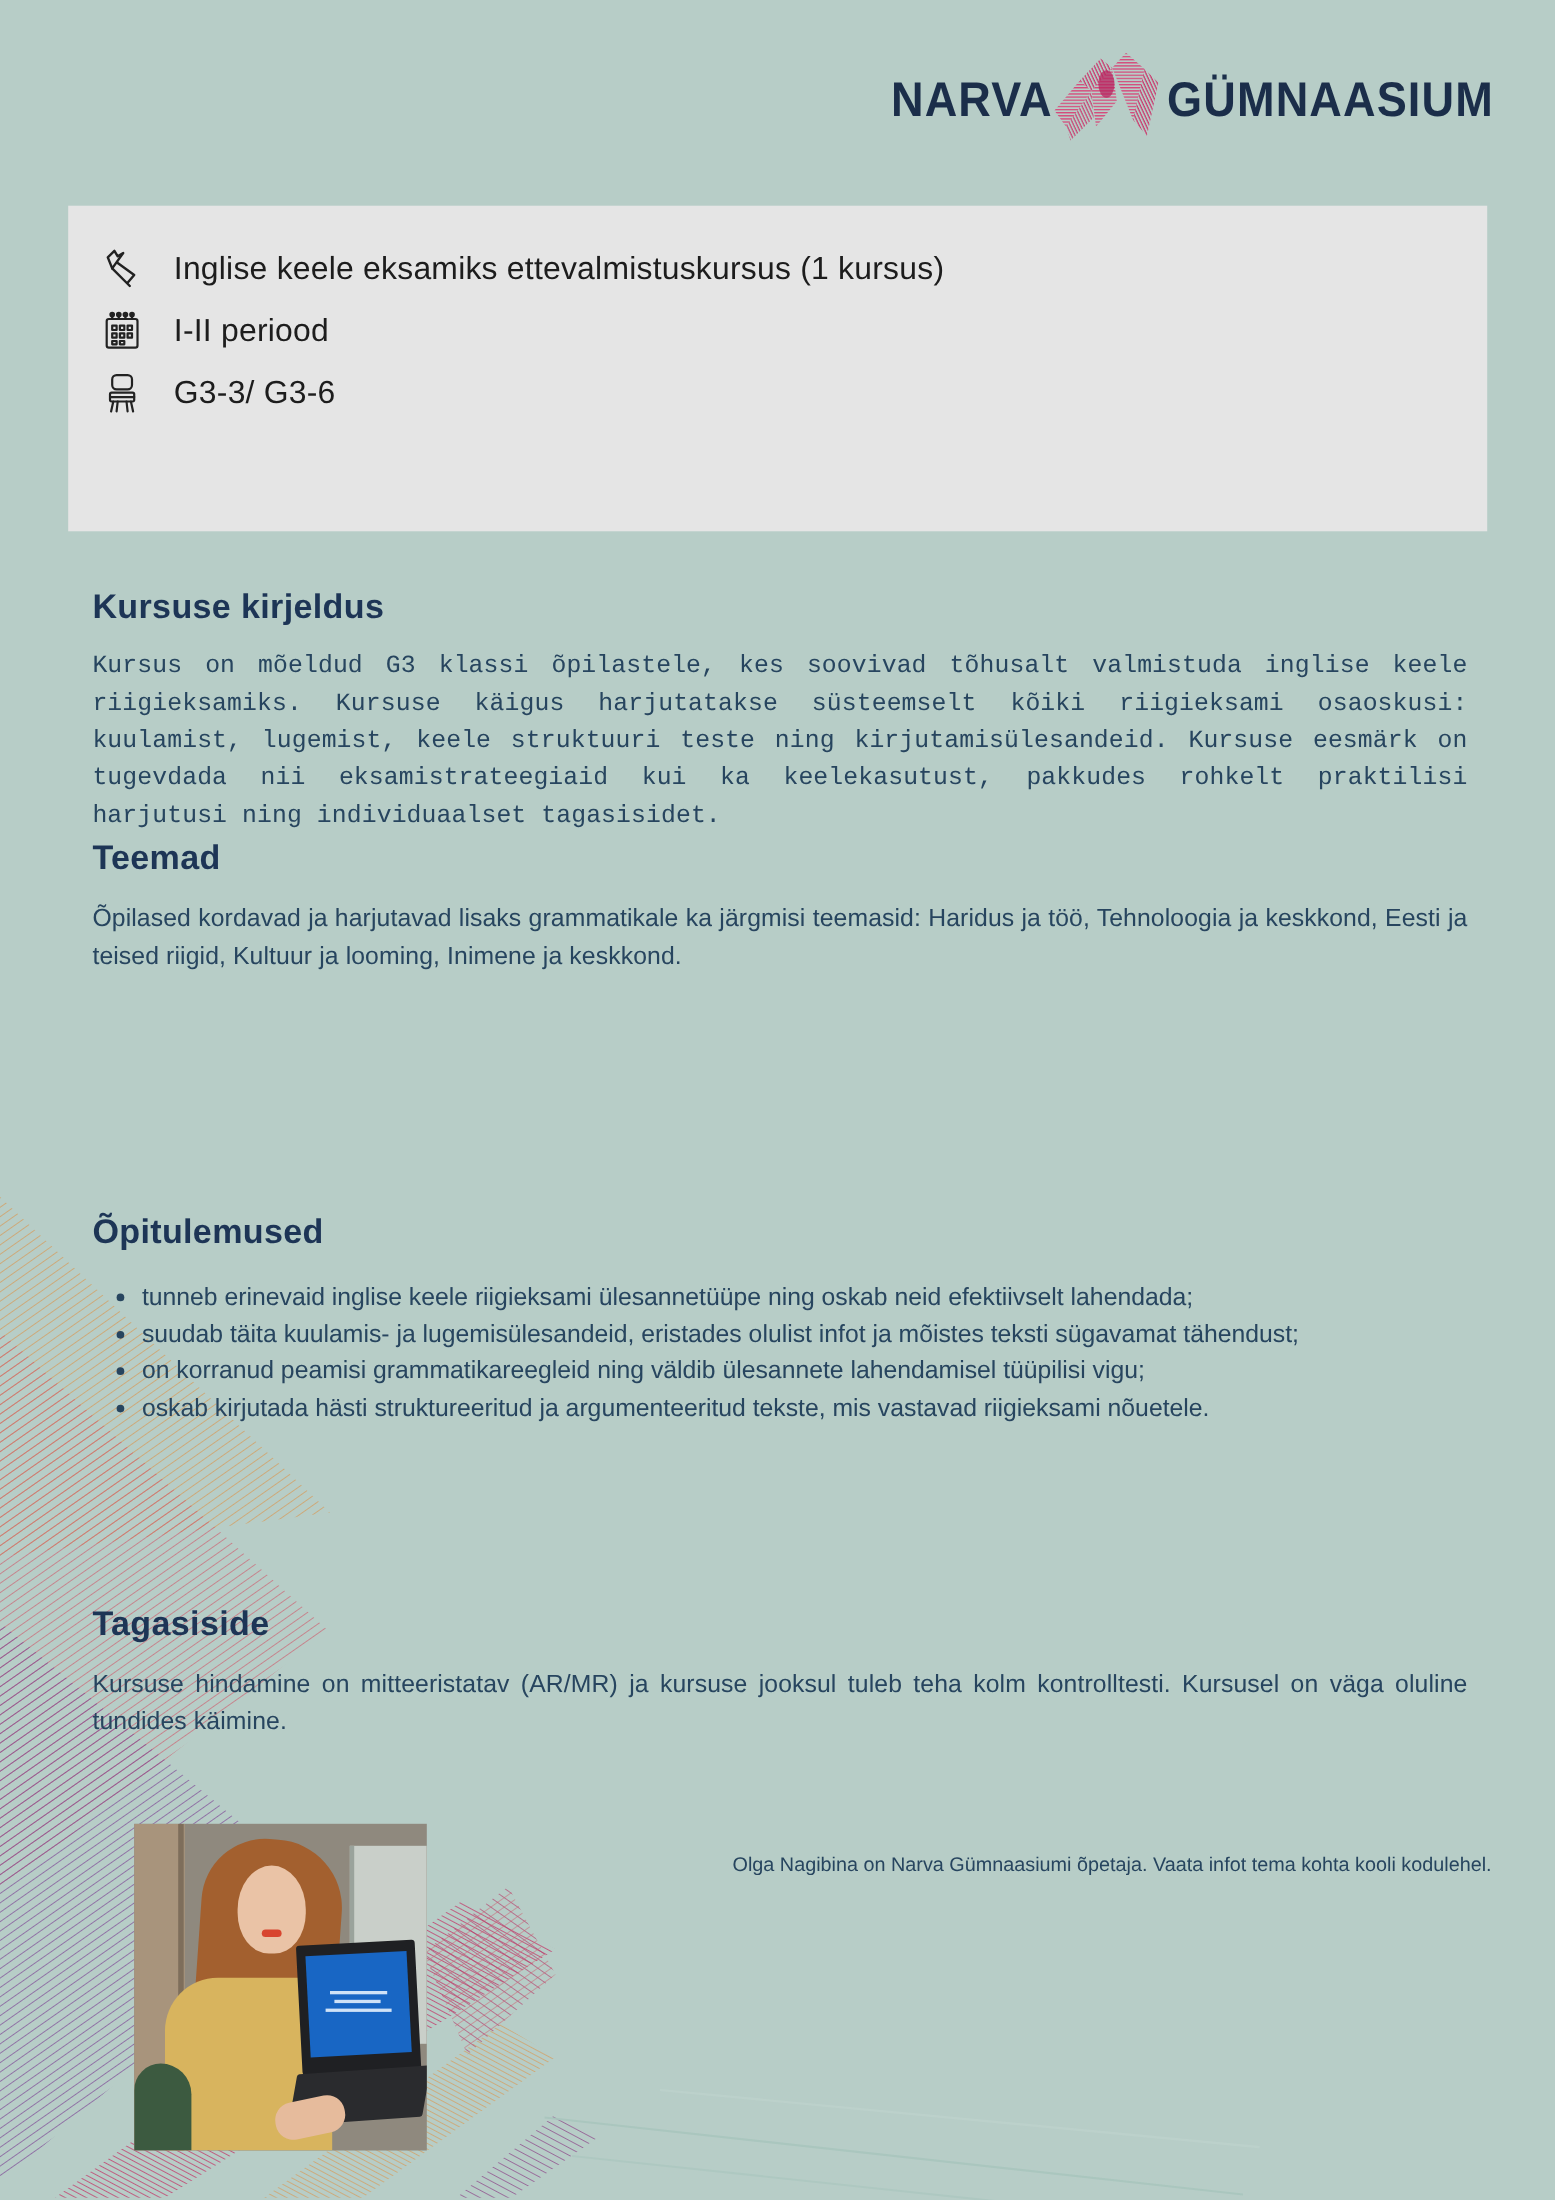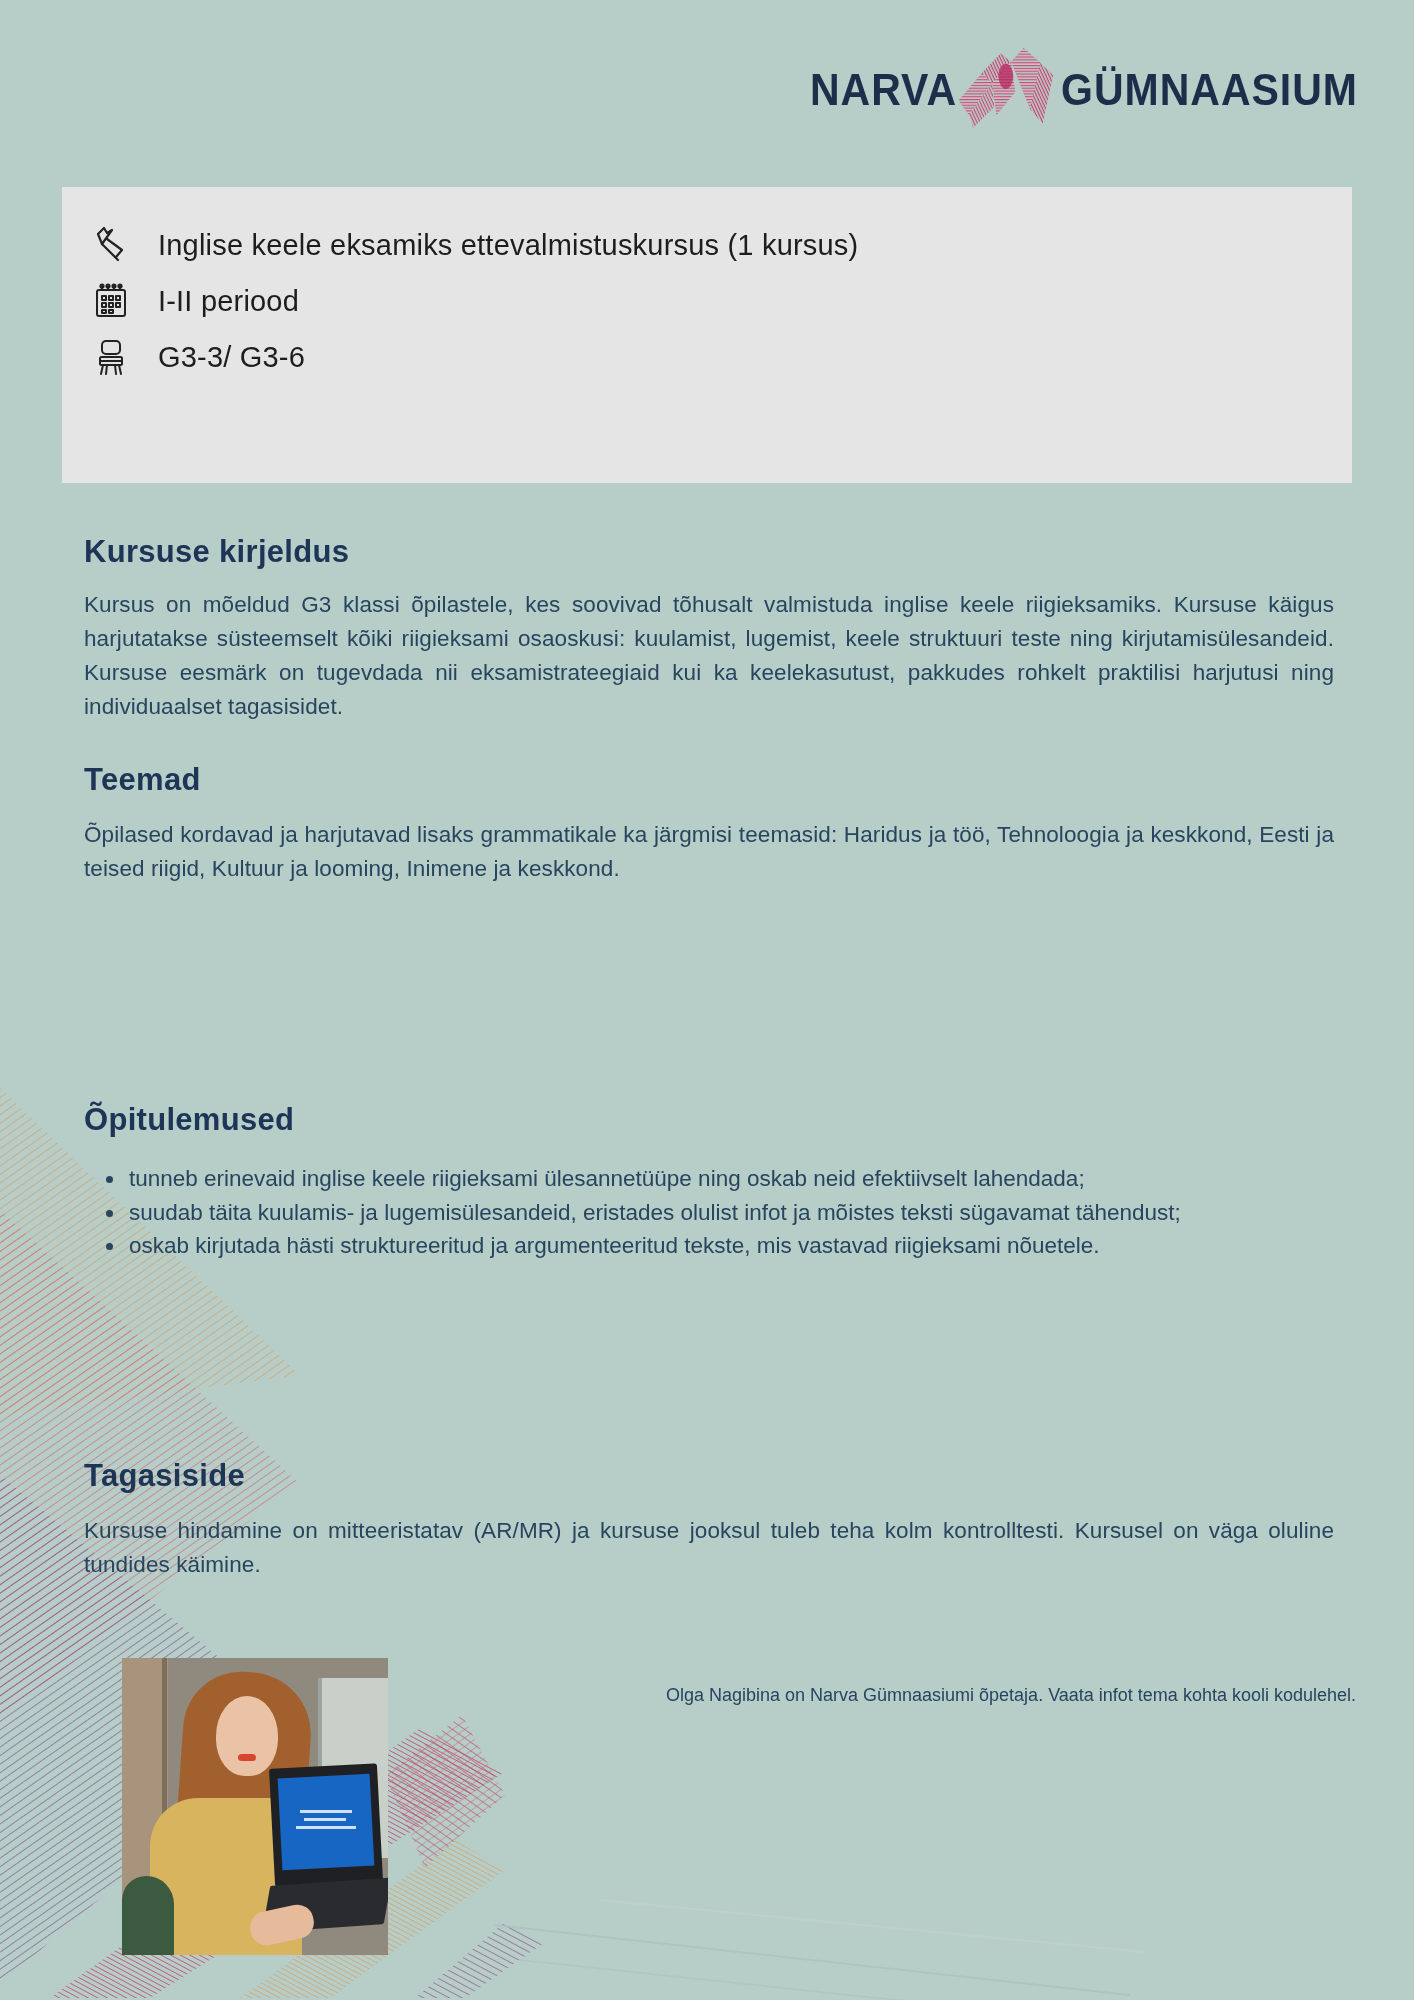--- a/index.html
+++ b/index.html
@@ -38,21 +38,21 @@
   
   .section { position:absolute; left:84px; width:1250px; z-index:2; }
   .section-title {
     font-size:31px; font-weight:800; color:#1d3556; letter-spacing:0.3px;
   }
   .section-body {
     font-size:22.5px; line-height:34px; color:#27455f;
     text-align:justify; letter-spacing:0.1px;
   }
   #sec-kirjeldus { top:534px; }
-  #sec-kirjeldus .section-body { margin-top:18px; }
+  #sec-kirjeldus .section-body { margin-top:18px;font-family:Liberation Mono, monospace; }
   #sec-teemad { top:762px; }
   #sec-teemad .section-body { margin-top:20px; }
   #sec-opitulemused { top:1102px; }
   .section-intro { margin-top:22px; font-size:22.5px; color:#27455f; }
   .bullet-list { margin-top:24px; }
   .bullet-item { display:flex; align-items:flex-start; line-height:33.5px; font-size:22.5px; color:#27455f; }
   .bullet-dot {
     width:7px; height:7px; border-radius:50%; background:#27455f;
     margin:14px 16px 0 22px; flex:0 0 7px;
   }
@@ -219,20 +219,24 @@
     <div class="bullet-item">
       <span class="bullet-dot"></span>
       <span>tunneb erinevaid inglise keele riigieksami ülesannetüüpe ning oskab neid efektiivselt lahendada;</span>
     </div>
     <div class="bullet-item">
       <span class="bullet-dot"></span>
       <span>suudab täita kuulamis- ja lugemisülesandeid, eristades olulist infot ja mõistes teksti sügavamat tähendust;</span>
     </div>
     <div class="bullet-item">
       <span class="bullet-dot"></span>
+      <span>on korranud peamisi grammatikareegleid ning väldib ülesannete lahendamisel tüüpilisi vigu;</span>
+    </div>
+    <div class="bullet-item">
+      <span class="bullet-dot"></span>
       <span>oskab kirjutada hästi struktureeritud ja argumenteeritud tekste, mis vastavad riigieksami nõuetele.</span>
     </div>
   </div>
 </section>
 
 <section class="section" id="sec-tagasiside">
   <h2 class="section-title">Tagasiside</h2>
   <p class="section-body">Kursuse hindamine on mitteeristatav (AR/MR) ja kursuse jooksul tuleb teha kolm kontrolltesti. Kursusel on väga oluline tundides käimine.</p>
 </section>
 

